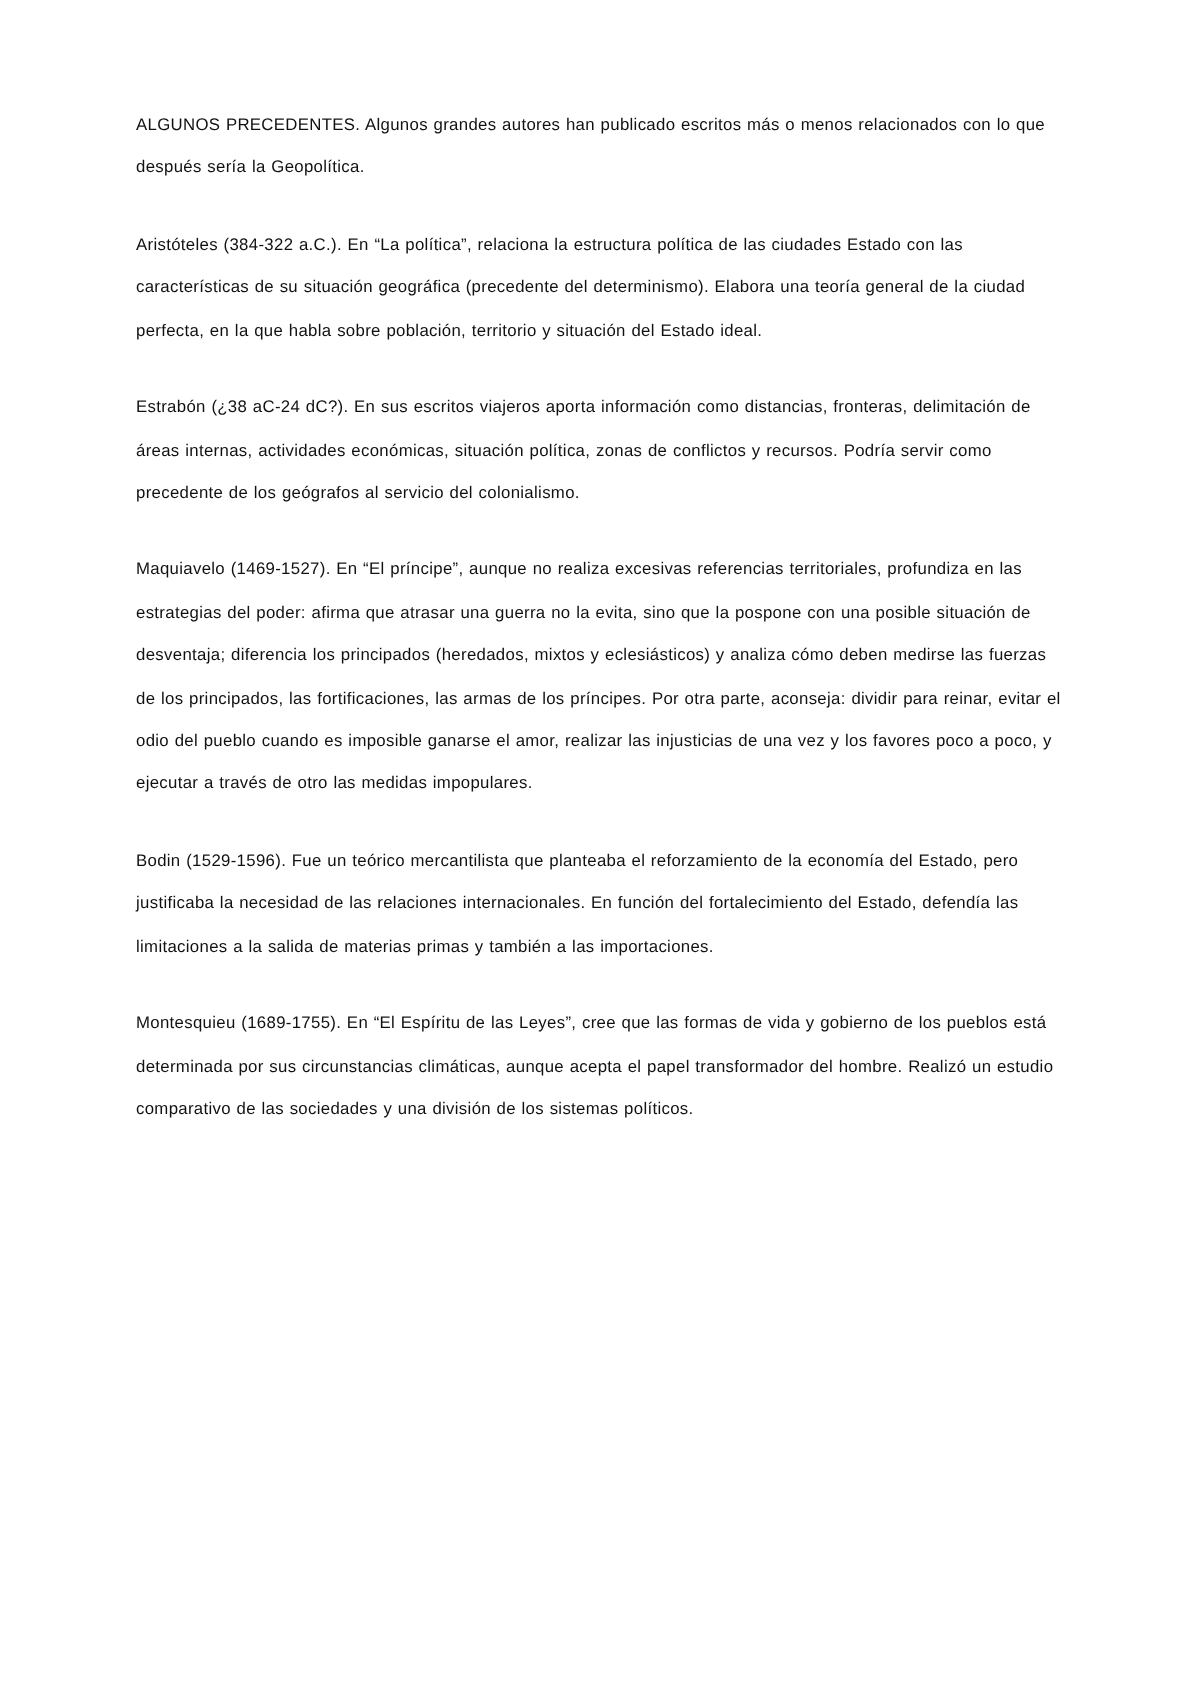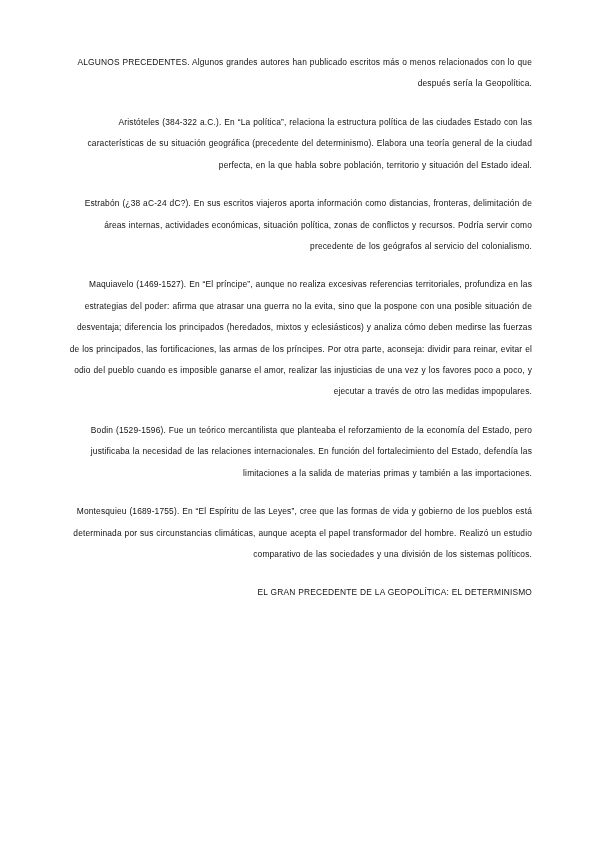--- a/index.html
+++ b/index.html
@@ -17,21 +17,21 @@
     box-sizing: border-box;
     width: 600px;
     height: 848px;
     padding: 52px 68px 0 68px;
     background: #ffffff;
   }
   .doc-body {
     font-size: 8.4px;
     line-height: 2.55;
     letter-spacing: 0.02em;
-    text-align: right;
+    text-align: left;
     color: #111111;
   }
   p.para {
     margin: 0 0 17px 0;
     font-size: 8.4px;
     line-height: 2.55;
     color: #111111;
     word-spacing: 0.04em;
   }
   p.para:last-child {
@@ -45,15 +45,14 @@
 <body>
 
 <div class="page">
   <div class="doc-body">
     <p class="para">ALGUNOS PRECEDENTES. Algunos grandes autores han publicado escritos más o menos relacionados con lo que después sería la Geopolítica.</p>
     <p class="para">Aristóteles (384-322 a.C.). En “La política”, relaciona la estructura política de las ciudades Estado con las características de su situación geográfica (precedente del determinismo). Elabora una teoría general de la ciudad perfecta, en la que habla sobre población, territorio y situación del Estado ideal.</p>
     <p class="para">Estrabón (¿38 aC-24 dC?). En sus escritos viajeros aporta información como distancias, fronteras, delimitación de áreas internas, actividades económicas, situación política, zonas de conflictos y recursos. Podría servir como precedente de los geógrafos al servicio del colonialismo.</p>
     <p class="para">Maquiavelo (1469-1527). En “El príncipe”, aunque no realiza excesivas referencias territoriales, profundiza en las estrategias del poder: afirma que atrasar una guerra no la evita, sino que la pospone con una posible situación de desventaja; diferencia los principados (heredados, mixtos y eclesiásticos) y analiza cómo deben medirse las fuerzas de los principados, las fortificaciones, las armas de los príncipes. Por otra parte, aconseja: dividir para reinar, evitar el odio del pueblo cuando es imposible ganarse el amor, realizar las injusticias de una vez y los favores poco a poco, y ejecutar a través de otro las medidas impopulares.</p>
     <p class="para">Bodin (1529-1596). Fue un teórico mercantilista que planteaba el reforzamiento de la economía del Estado, pero justificaba la necesidad de las relaciones internacionales. En función del fortalecimiento del Estado, defendía las limitaciones a la salida de materias primas y también a las importaciones.</p>
     <p class="para">Montesquieu (1689-1755). En “El Espíritu de las Leyes”, cree que las formas de vida y gobierno de los pueblos está determinada por sus circunstancias climáticas, aunque acepta el papel transformador del hombre. Realizó un estudio comparativo de las sociedades y una división de los sistemas políticos.</p>
-    <p class="para heading-para">EL GRAN PRECEDENTE DE LA GEOPOLÍTICA: EL DETERMINISMO</p>
   </div>
 </div>
 
 </body></html>

